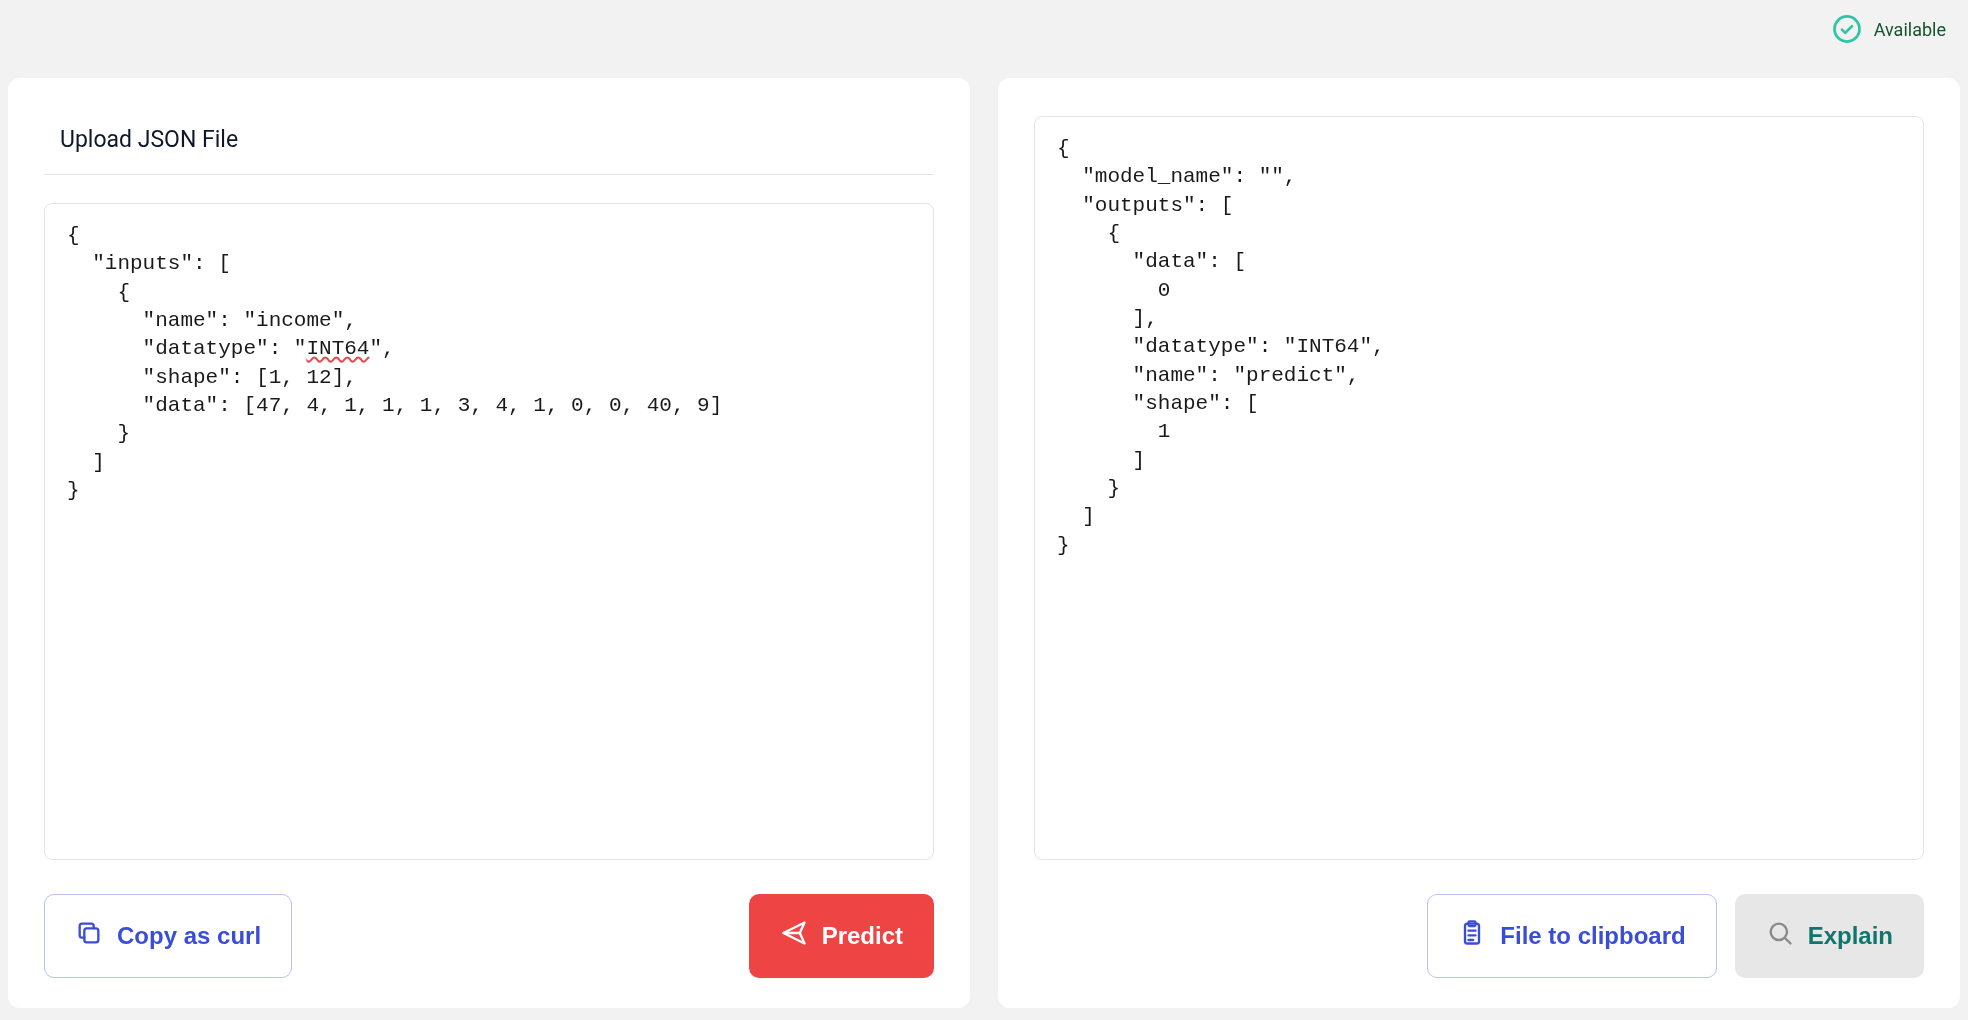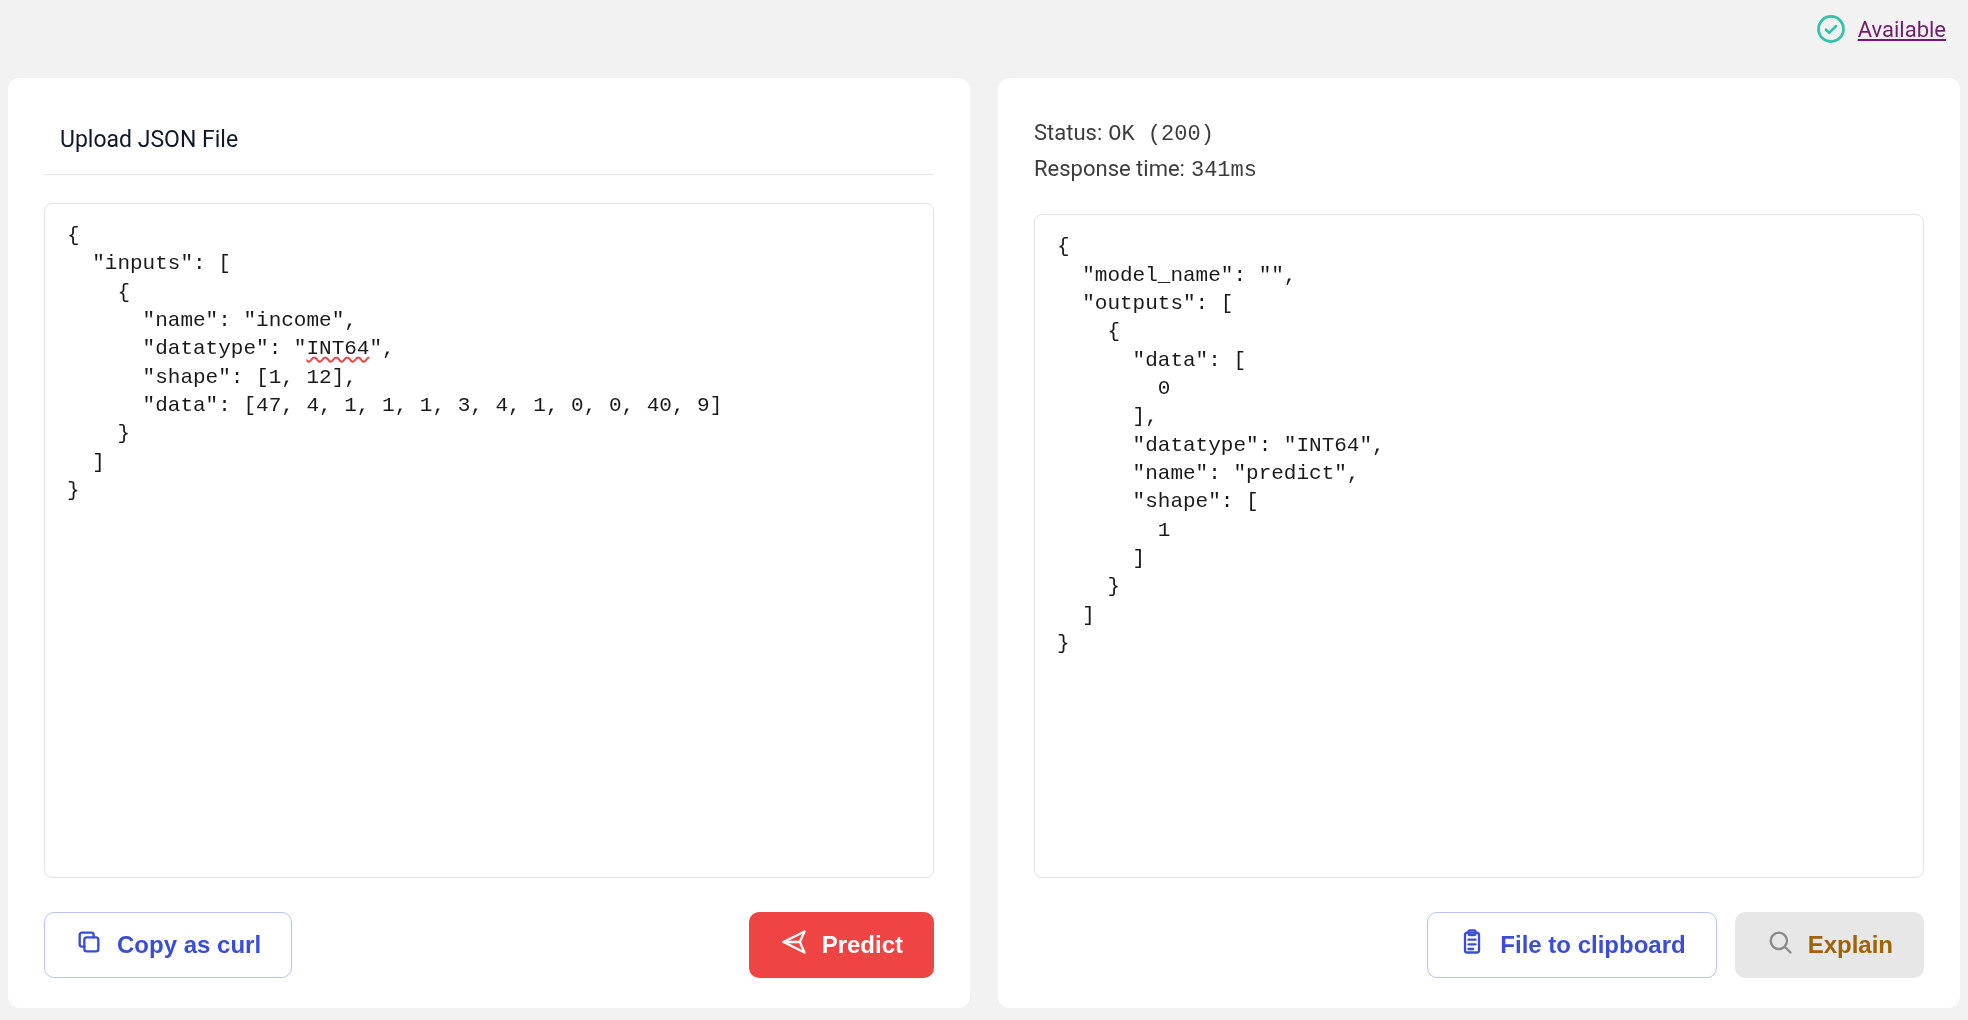--- a/index.html
+++ b/index.html
@@ -25,23 +25,22 @@
   
   .status-bar {
     display: flex;
     justify-content: flex-end;
     align-items: center;
     height: 58px;
     padding-right: 14px;
     gap: 12px;
   }
   .status-bar .avail-label {
-    font-size: 22px;
-    color: #701a75;
-    text-decoration: underline;
+    font-size: 18px;
+    color: #14532d;
   }
   .check-circle {
     width: 30px;
     height: 30px;
     display: inline-flex;
     align-items: center;
     justify-content: center;
   }
   .check-circle svg { width: 30px; height: 30px; }
 
@@ -126,21 +125,21 @@
     gap: 18px;
     margin-top: 34px;
   }
   .btn-row.right { justify-content: flex-end; }
 
   .btn {
     display: inline-flex;
     align-items: center;
     justify-content: center;
     gap: 14px;
-    height: 66px;
+    height: 84px;
     padding: 0 30px;
     font-size: 24px;
     font-weight: 600;
     border-radius: 10px;
     cursor: pointer;
     border: 1px solid transparent;
     white-space: nowrap;
   }
   .btn svg { width: 28px; height: 28px; flex-shrink: 0; }
 
@@ -148,21 +147,21 @@
     background: #fff;
     color: #3a4dd8;
     border-color: #b9c3f3;
   }
   .btn-primary {
     background: #ef4444;
     color: #fff;
   }
   .btn-disabled {
     background: #e7e7e7;
-    color: #a16207;
+    color: #0f766e;
     cursor: default;
   }
 </style>
 </head>
 <body>
 
 <div class="page">
 
   <div class="status-bar">
     <span class="check-circle">
@@ -211,30 +210,20 @@
               <path d="M3 12h14"></path>
             </svg>
           </span>
           <span>Predict</span>
         </button>
       </div>
     </div>
 
     <div class="card">
 
-      <div class="resp-meta">
-        <div class="metaline">
-          <span>Status:</span>
-          <span class="mono">OK (200)</span>
-        </div>
-        <div class="metaline">
-          <span>Response time:</span>
-          <span class="mono">341ms</span>
-        </div>
-      </div>
 
       <div class="code-box">{
   "model_name": "",
   "outputs": [
     {
       "data": [
         0
       ],
       "datatype": "INT64",
       "name": "predict",

